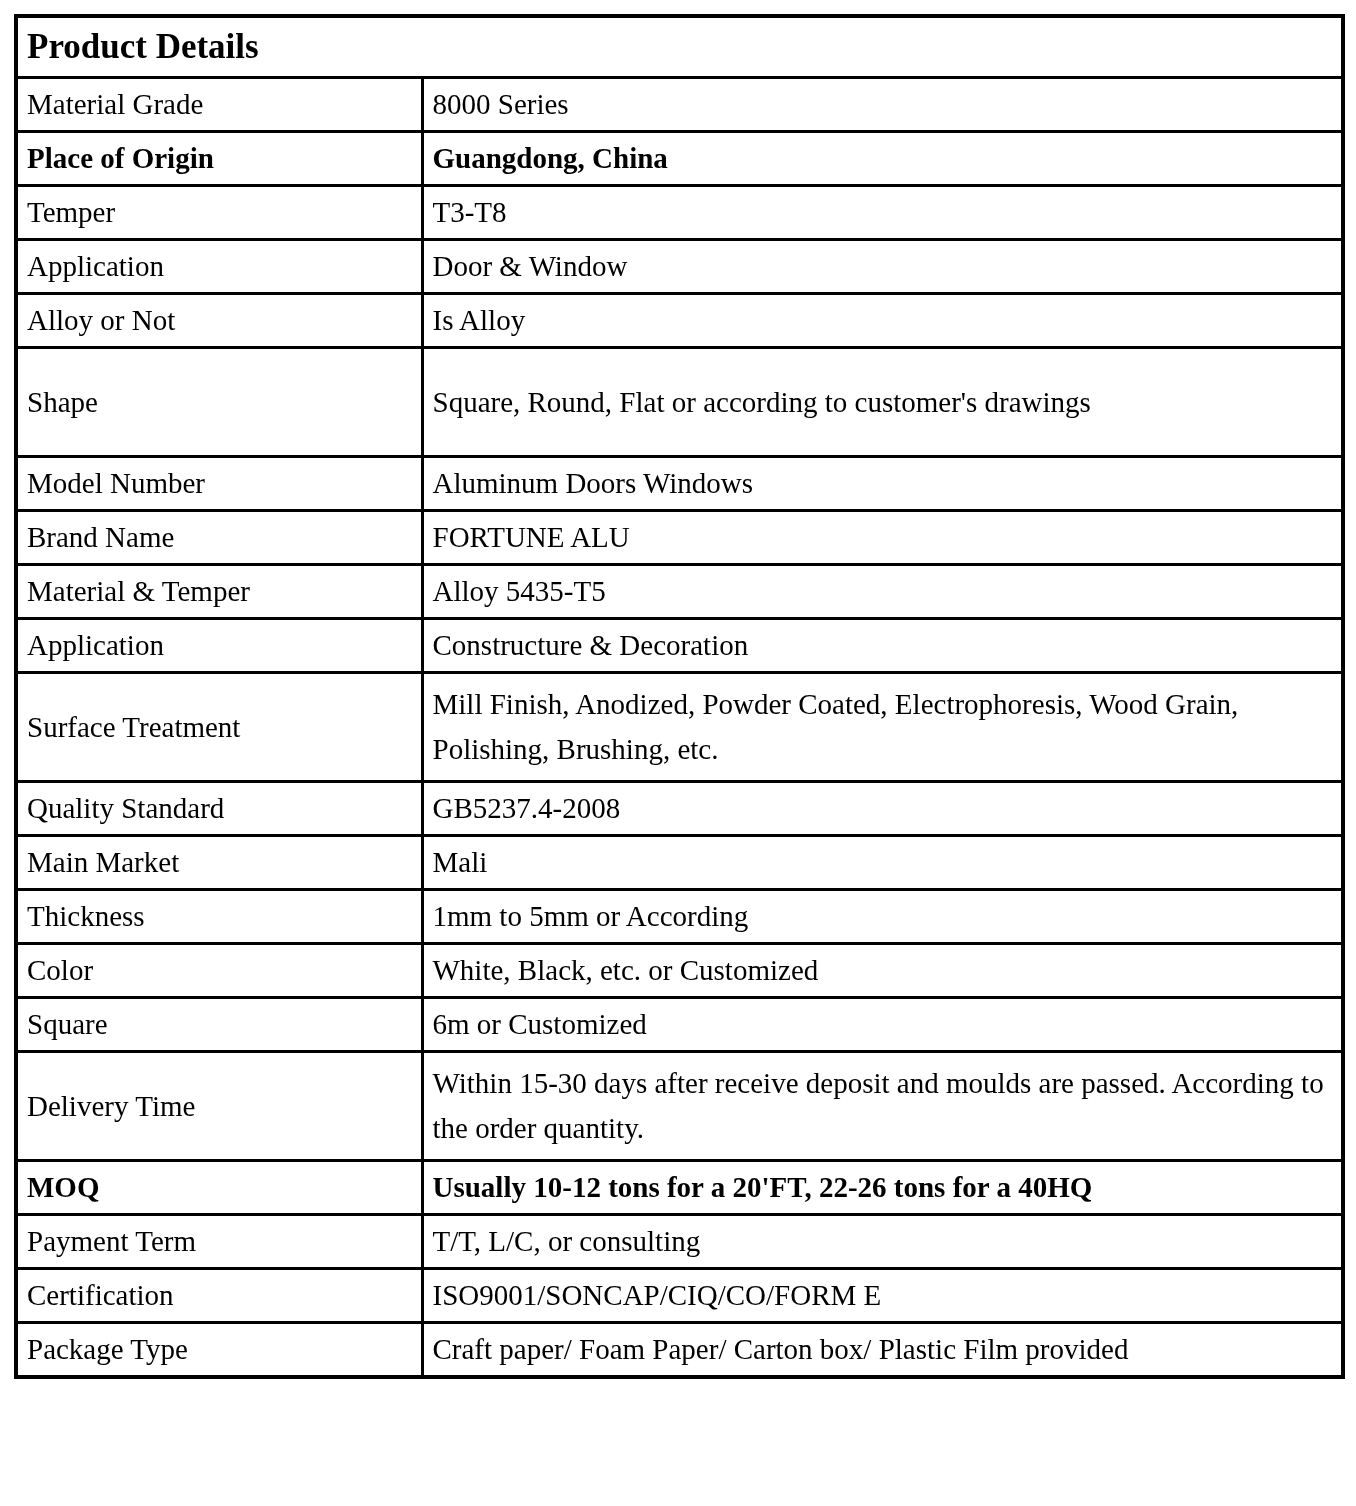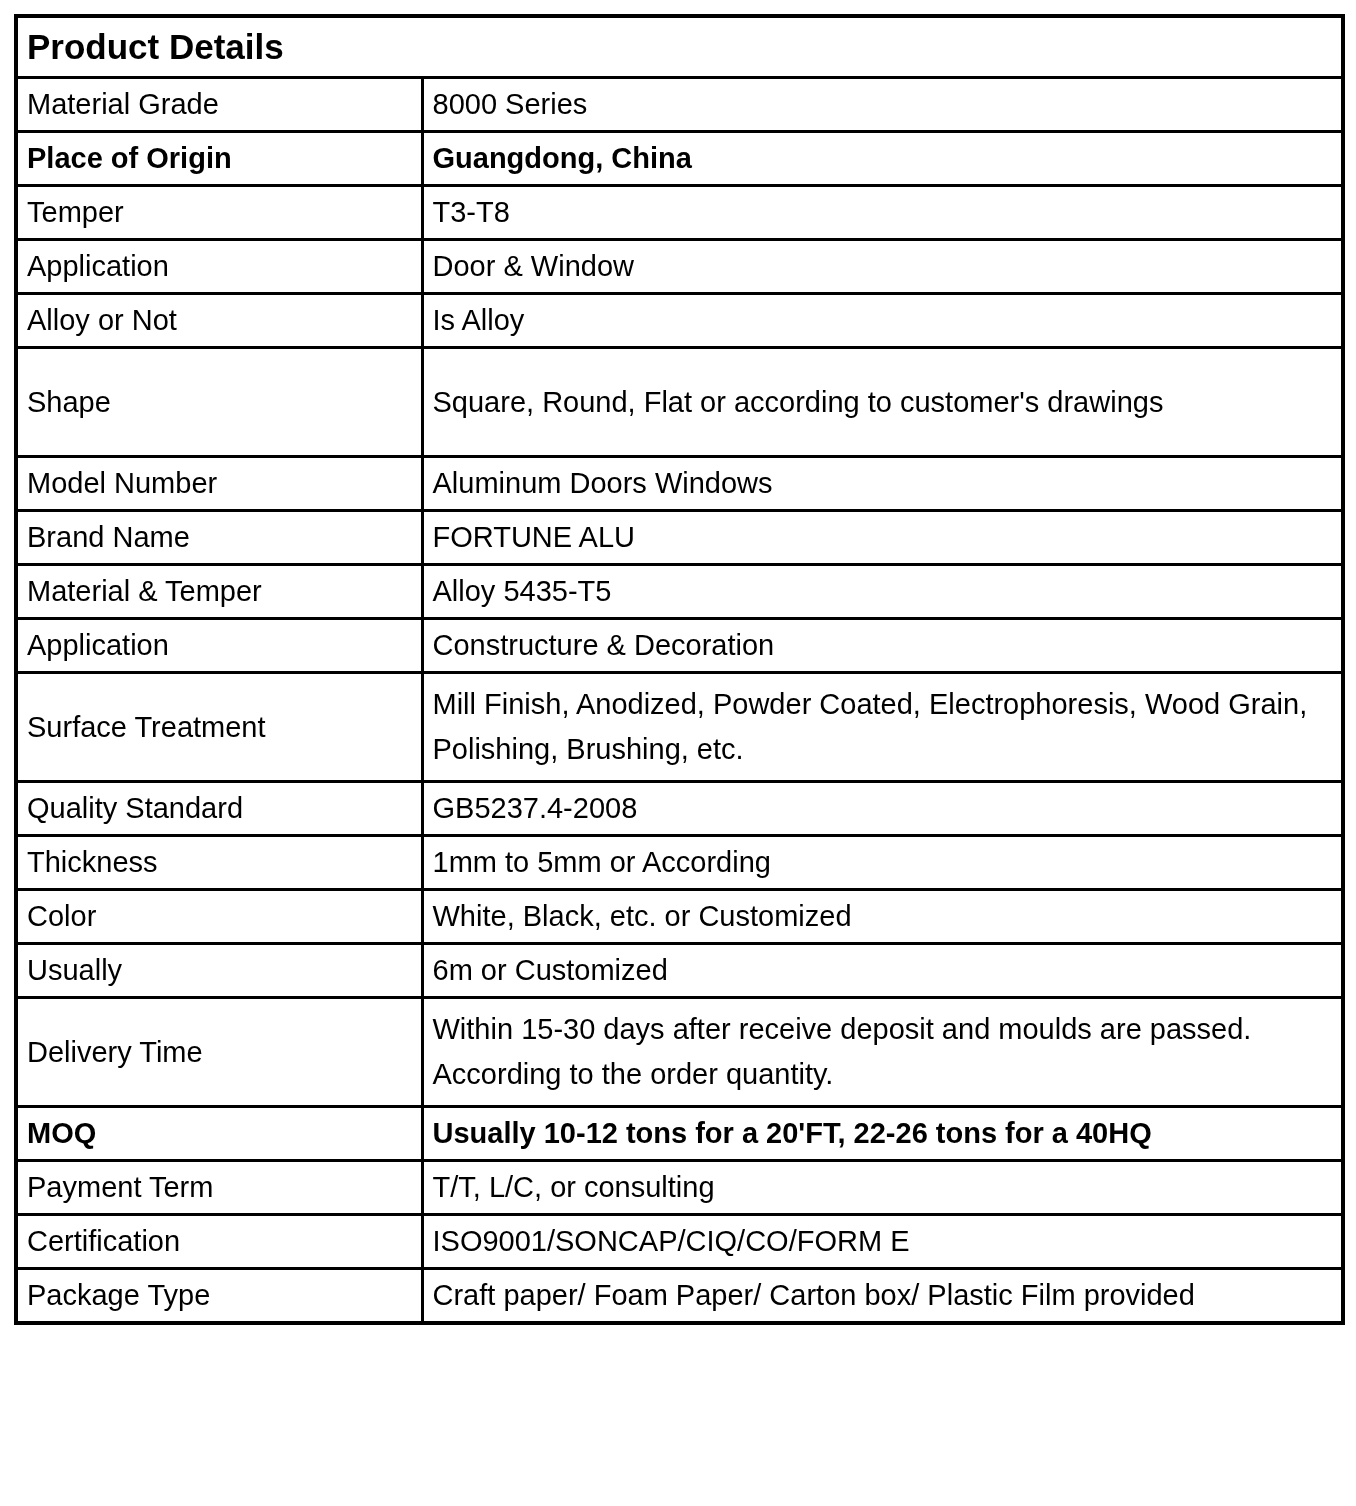--- a/index.html
+++ b/index.html
@@ -6,21 +6,21 @@
     margin: 0;
     padding: 0;
     background: #ffffff;
   }
   .page {
     position: relative;
     width: 1356px;
     height: 1506px;
     background: #ffffff;
     box-sizing: border-box;
-    font-family: Liberation Sans, sans-serif;
+    font-family: Liberation Serif, serif;
     color: #000000;
   }
   table.spec-table {
     position: absolute;
     left: 14px;
     top: 14px;
     width: 1327px;
     border-collapse: collapse;
     border: 4px solid #000000;
     table-layout: fixed;
@@ -101,29 +101,33 @@
         </tr>
         <tr class="data-row tall">
           <td class="label-cell">Surface Treatment</td>
           <td class="value-cell">Mill Finish, Anodized, Powder Coated, Electrophoresis, Wood Grain, Polishing, Brushing, etc.</td>
         </tr>
         <tr class="data-row">
           <td class="label-cell">Quality Standard</td>
           <td class="value-cell">GB5237.4-2008</td>
         </tr>
         <tr class="data-row">
+          <td class="label-cell">Main Market</td>
+          <td class="value-cell">Mali</td>
+        </tr>
+        <tr class="data-row">
           <td class="label-cell">Thickness</td>
           <td class="value-cell">1mm to 5mm or According</td>
         </tr>
         <tr class="data-row">
           <td class="label-cell">Color</td>
           <td class="value-cell">White, Black, etc. or Customized</td>
         </tr>
         <tr class="data-row">
-          <td class="label-cell">Usually</td>
+          <td class="label-cell">Square</td>
           <td class="value-cell">6m or Customized</td>
         </tr>
         <tr class="data-row tall">
           <td class="label-cell">Delivery Time</td>
           <td class="value-cell">Within 15-30 days after receive deposit and moulds are passed. According to the order quantity.</td>
         </tr>
         <tr class="data-row bold">
           <td class="label-cell">MOQ</td>
           <td class="value-cell">Usually 10-12 tons for a 20'FT, 22-26 tons for a 40HQ</td>
         </tr>

